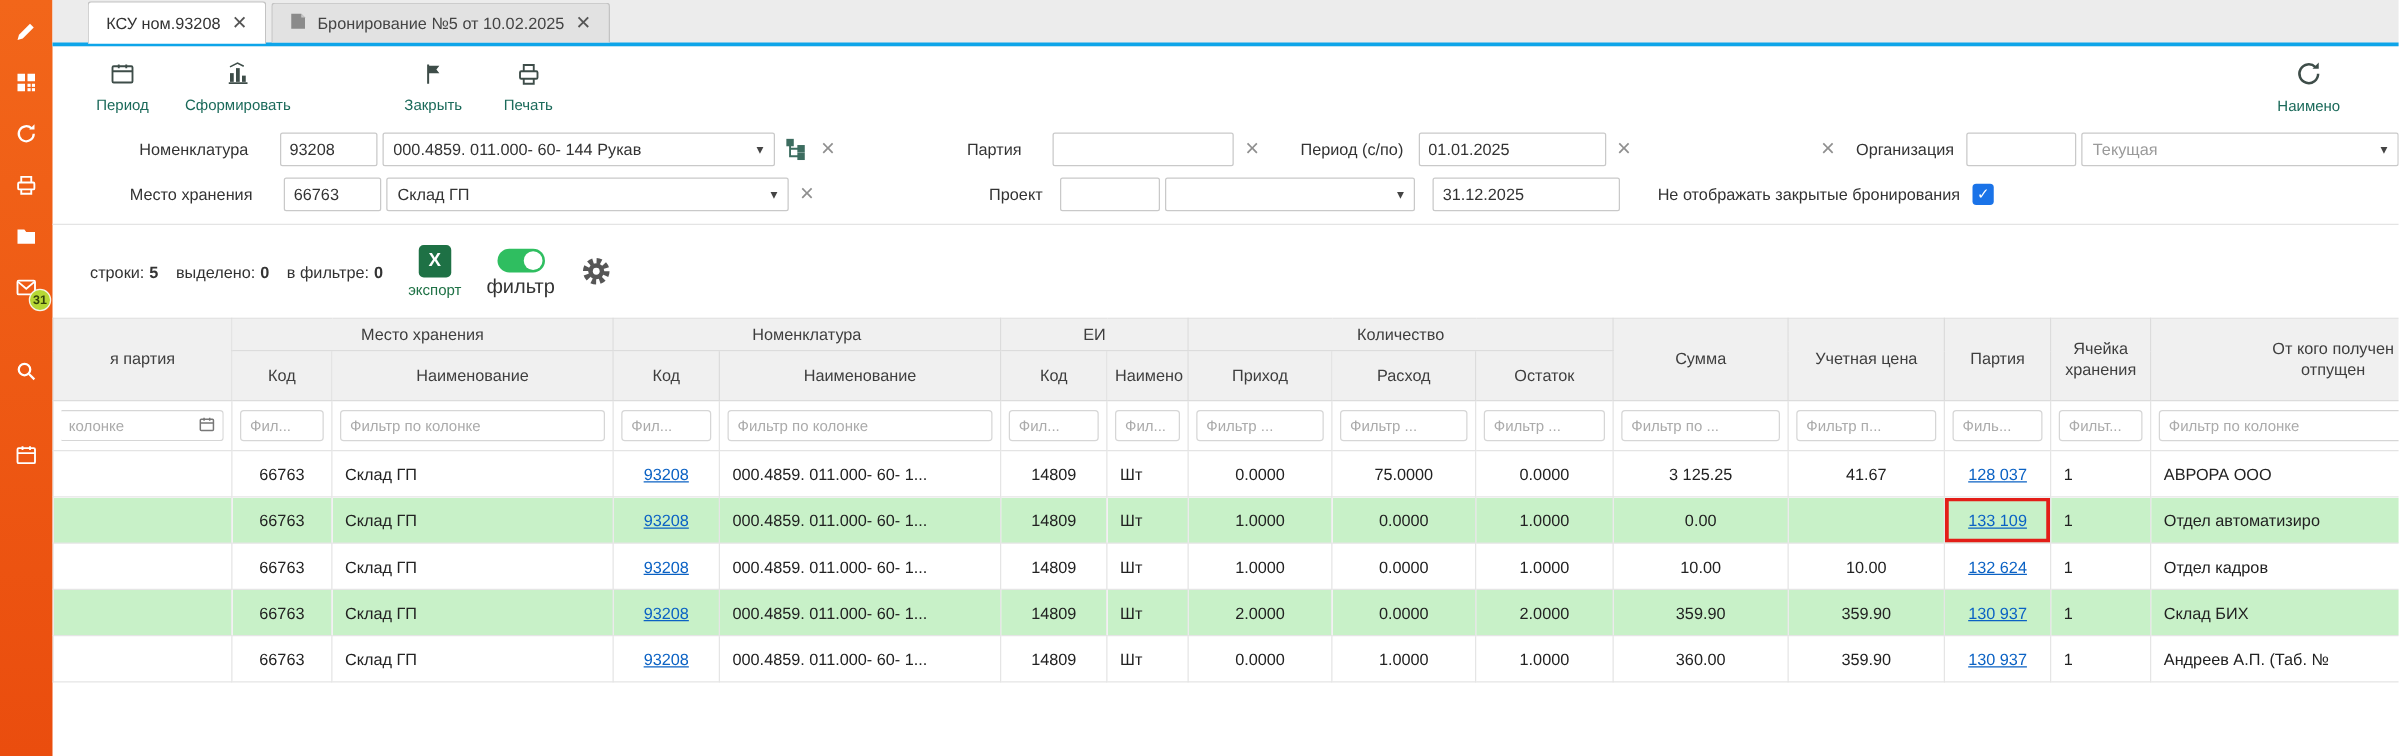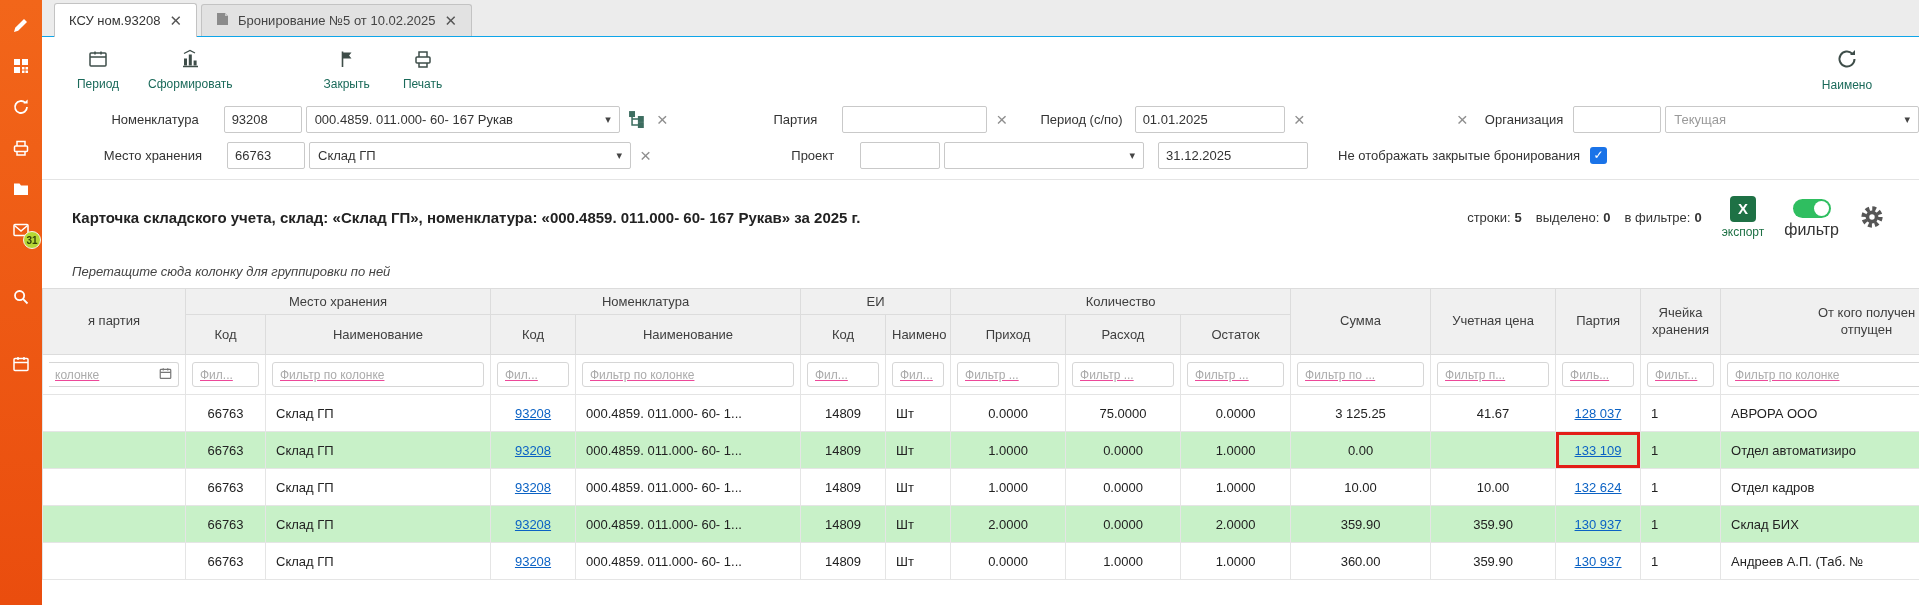--- a/index.html
+++ b/index.html
@@ -24,22 +24,22 @@
     background:#b6d835; color:#33430a; border-radius:50%;
     font-size:10px; font-weight:bold; display:flex; align-items:center; justify-content:center;
     border:1px solid #f6f6e8;
   }
 
   
   .main { flex:1; min-width:0; display:flex; flex-direction:column; }
 
   
   .tabbar {
-    height:37px; background:#ececec; border-bottom:1px solid #0ea5e9;
-    display:flex; align-items:flex-end; padding-left:12px; gap:4px; flex-shrink:0;
+    height:37px; background:#ececec; border-bottom:3px solid #0ea5e9;
+    display:flex; align-items:flex-end; padding-left:28px; gap:4px; flex-shrink:0;
   }
   .tab {
     height:32px; display:flex; align-items:center; gap:9px; padding:0 14px;
     border:1px solid #c3c3c3; border-bottom:none; border-radius:3px 3px 0 0;
     cursor:pointer; white-space:nowrap;
   }
   .tab.active { background:#fff; height:34px; margin-bottom:-1px; }
   .tab.inactive { background:#e2e2e2; color:#444; }
   .tab-close { color:#555; font-size:15px; line-height:1; cursor:pointer; }
 
@@ -101,21 +101,21 @@
   .grid thead th {
     background:#f0f0f0; border:1px solid #dcdcdc; font-weight:normal; color:#3e3e3e;
     padding:3px 6px; text-align:center;
   }
   .group-row th { height:26px; }
   .hdr-row th { height:40px; }
   th.rs { vertical-align:middle; line-height:1.25; }
   .filter-row td { background:#fff; border:1px solid #e4e4e4; padding:6px 6px; height:40px; }
   .colfilter {
     width:100%; height:25px; border:1px solid #d6d6d6; border-radius:3px; padding:0 7px;
-    font:inherit; font-size:12px; color:#ec4899;text-decoration:underline;
+    font:inherit; font-size:12px; color:#ec4899;
   }
   .colfilter::placeholder, .finput::placeholder { color:#ababab; }
   .fbox-cut {
     display:flex; align-items:center; height:25px;
     border:1px solid #d6d6d6; border-left:none; border-radius:0 3px 3px 0; padding:0 5px 0 2px;
   }
   .fbox-cut .colfilter { border:none; outline:none; flex:1; min-width:0; height:21px; padding:0 4px; }
   .grid tbody td { height:37px; border:1px solid #e5e5e5; padding:0 10px; color:#222; background:#fff; }
   tr.green td { background:#c8f1c8; }
   .t-num { text-align:center; }
@@ -255,21 +255,21 @@
         </span>
         <span>Наимено</span>
       </div>
     </div>
 
     <div class="filters">
       <div class="frow">
         <span class="flabel w130">Номенклатура</span>
         <input class="finput" style="width: 78px;" value="93208">
         <div class="fselect" style="width:322px">
-          <span class="fsel-text">000.4859. 011.000- 60- 167 Рукав</span>
+          <span class="fsel-text">000.4859. 011.000- 60- 144 Рукав</span>
           <span class="chev">▾</span>
         </div>
         <span class="icon-btn">
           <svg width="22" height="22" viewBox="0 0 20 20">
               <g stroke="#3d6d60" stroke-width="1.4" fill="#3d6d60">
                 <rect x="3.5" y="3.5" width="4" height="4"></rect>
                 <rect x="11.5" y="8" width="4" height="4"></rect>
                 <rect x="11.5" y="13.5" width="4" height="4"></rect>
                 <path d="M5.5 7.5v8h6" fill="none"></path>
                 <path d="M5.5 10h6" fill="none"></path>
@@ -292,36 +292,35 @@
         </div>
       </div>
       <div class="frow">
         <span class="flabel w130">Место хранения</span>
         <input class="finput" style="width: 78px;" value="66763">
         <div class="fselect" style="width:322px">
           <span class="fsel-text">Склад ГП</span>
           <span class="chev">▾</span>
         </div>
         <span class="clear-x">×</span>
-        <span class="flabel" style="width:60px;margin-left:118px;margin-right:26px">Проект</span>
+        <span class="flabel" style="width:60px;margin-left:118px;margin-right:14px">Проект</span>
         <input class="finput" style="width: 80px;">
         <div class="fselect" style="width:200px">
           <span class="fsel-text"></span>
           <span class="chev">▾</span>
         </div>
         <input class="finput" style="width: 150px; margin-left: 14px;" value="31.12.2025">
         <span class="flabel" style="margin-left:30px">Не отображать закрытые бронирования</span>
         <span class="checkbox">
           <span class="check">✓</span>
         </span>
       </div>
     </div>
 
     <div class="panel-header">
-      <div class="panel-title">Карточка складского учета, склад: «Склад ГП», номенклатура: «000.4859. 011.000- 60- 167 Рукав» за 2025 г.</div>
       <div class="panel-right">
         <div class="counters">
           <span><span>строки:</span><span class="cnt-val">5</span></span>
           <span><span>выделено:</span><span class="cnt-val">0</span></span>
           <span><span>в фильтре:</span><span class="cnt-val">0</span></span>
         </div>
         <div class="stack">
           <span class="excel-icon">
               <span>X</span>
             </span>
@@ -336,21 +335,20 @@
         <span class="gear">
           <svg width="26" height="26" viewBox="0 0 22 22">
               <circle cx="11" cy="11" r="7" fill="none" stroke="#565656" stroke-width="4" stroke-dasharray="3.1 2.4"></circle>
               <circle cx="11" cy="11" r="5.4" fill="#565656"></circle>
               <circle cx="11" cy="11" r="2.3" fill="#fff"></circle>
             </svg>
         </span>
       </div>
     </div>
 
-    <div class="group-hint">Перетащите сюда колонку для группировки по ней</div>
 
     <div class="table-wrap">
       <table class="grid">
         <colgroup>
           <col style="width:143px">
             <col style="width:80px">
             <col style="width:225px">
             <col style="width:85px">
             <col style="width:225px">
             <col style="width:85px">

